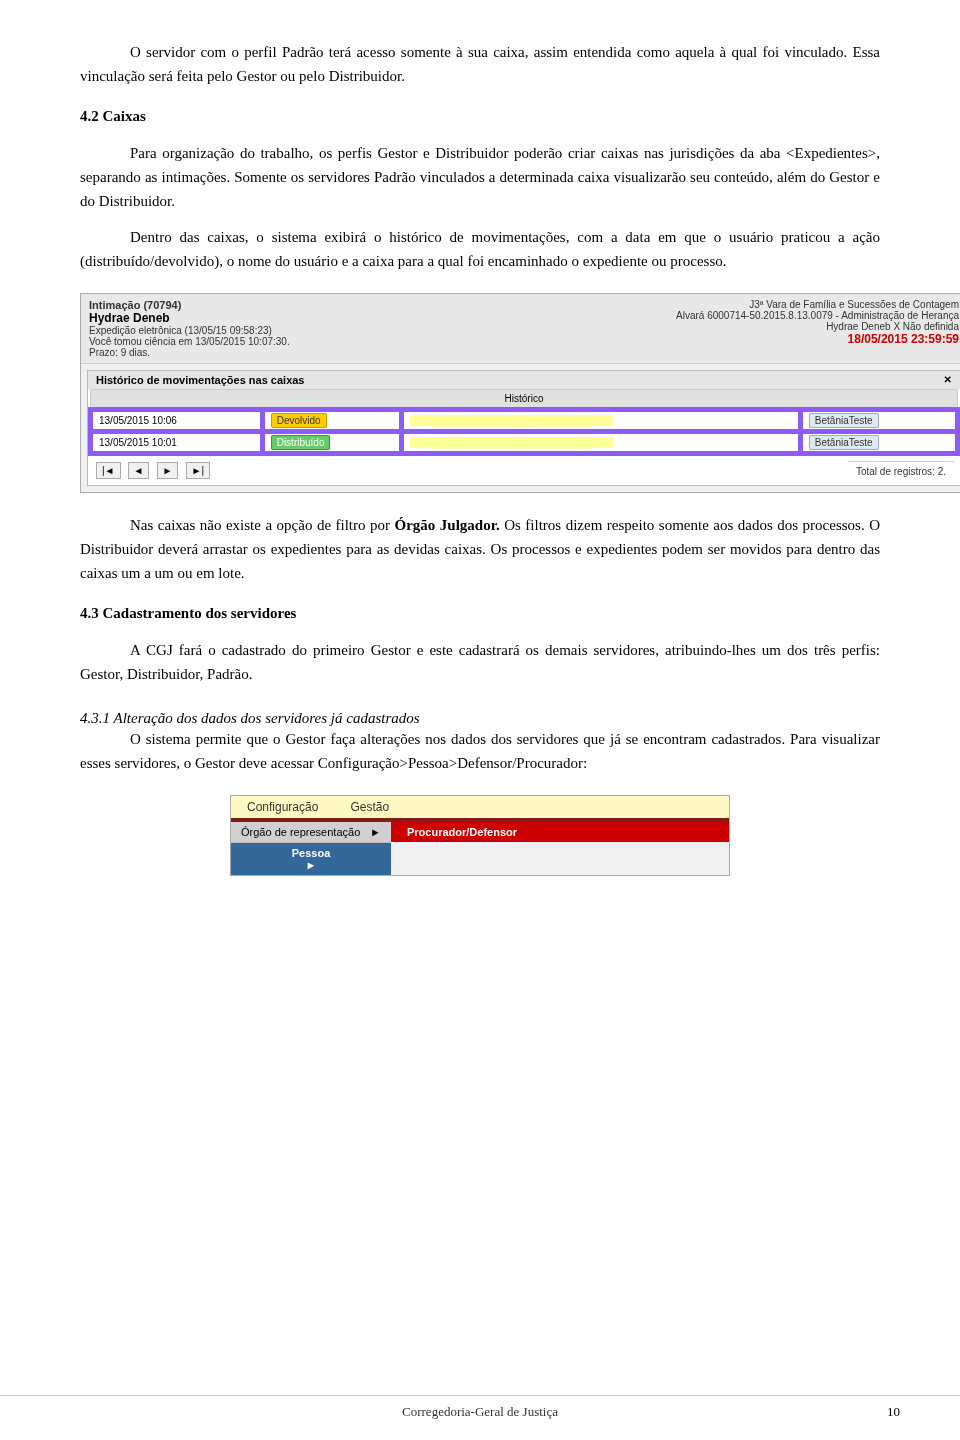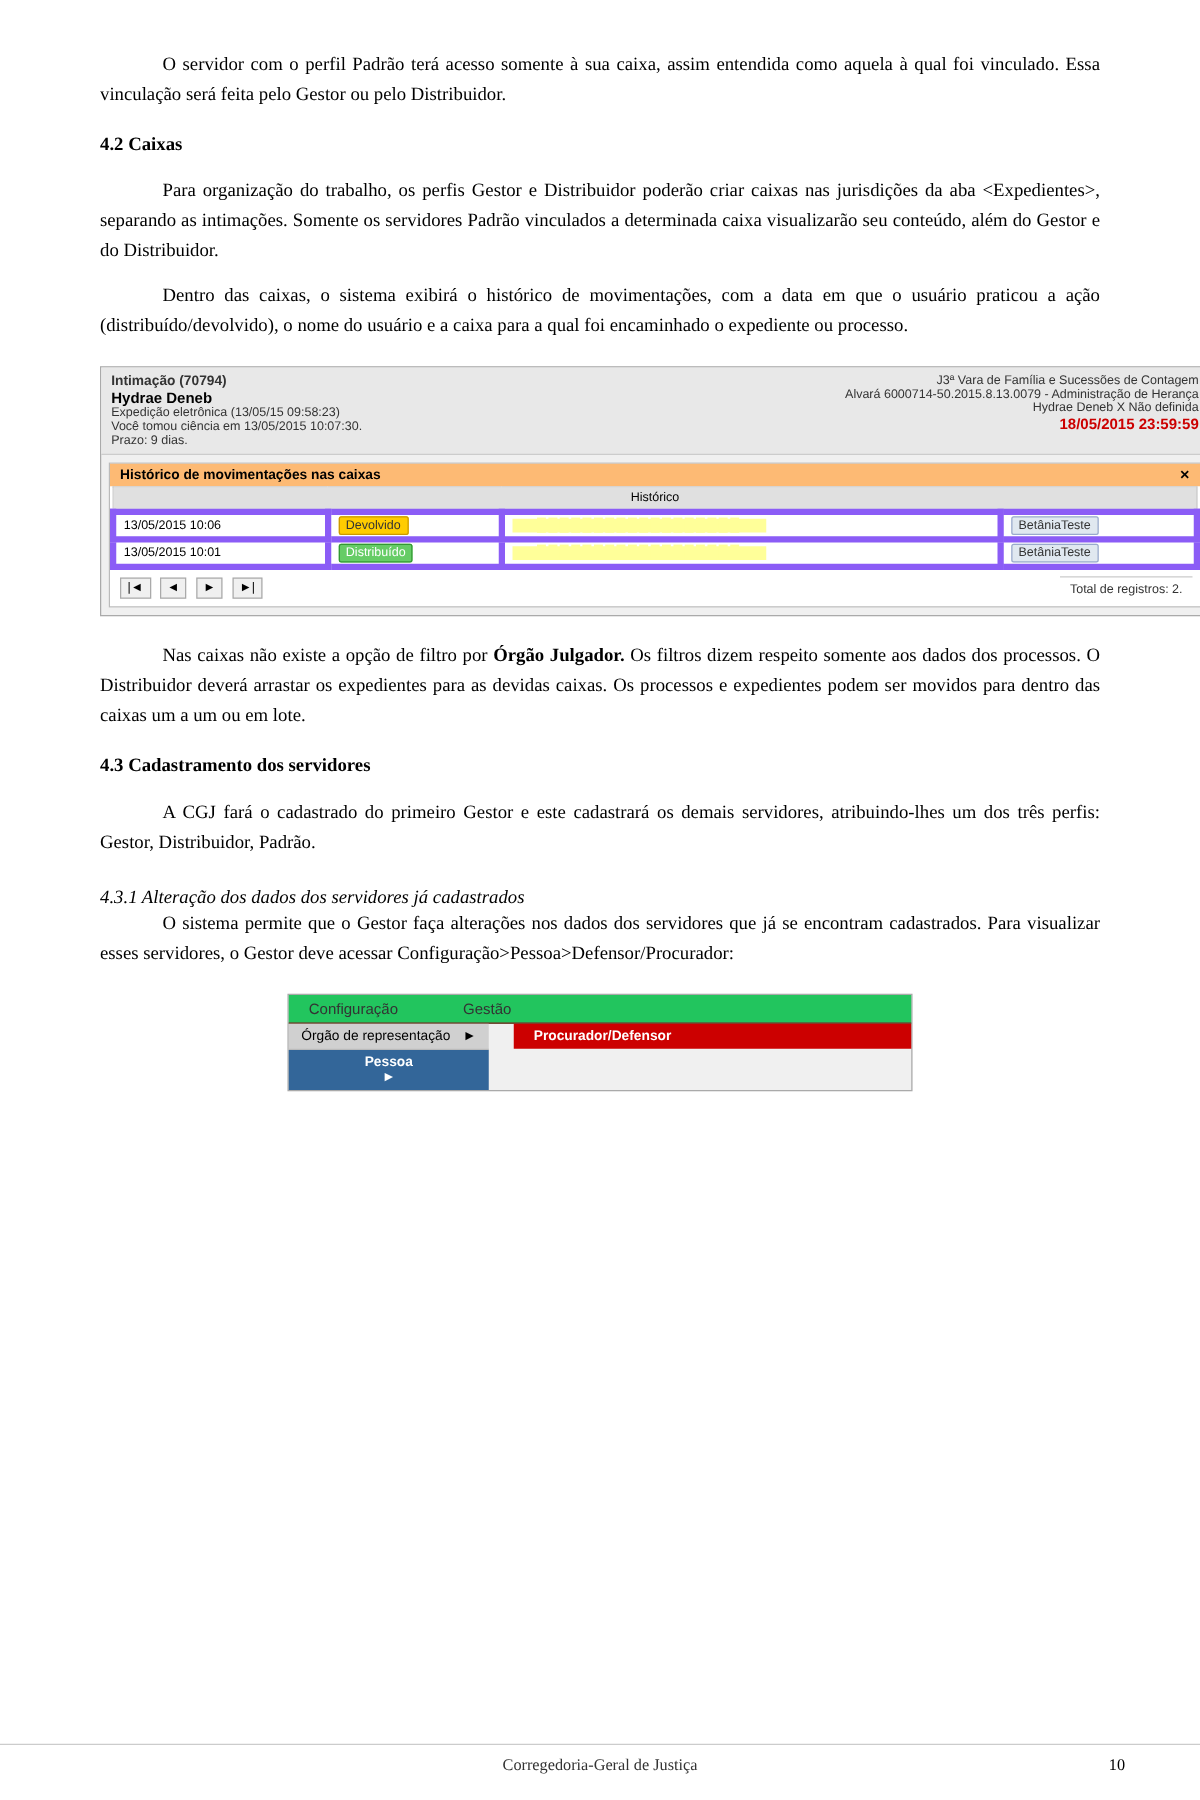--- a/index.html
+++ b/index.html
@@ -83,21 +83,21 @@
       font-weight: bold;
       font-size: 12px;
       color: #cc0000;
     }
     .historico-section {
       margin: 6px;
       border: 1px solid #bbb;
       background: #fff;
     }
     .historico-header {
-      background: #fdba74;
+      background: #e5e5e5;
       padding: 3px 8px;
       font-weight: bold;
       font-size: 11px;
       display: flex;
       justify-content: center;
     }
     .historico-table {
       width: 100%;
       border-collapse: collapse;
       font-size: 10px;
@@ -162,23 +162,22 @@
     .screenshot-box2 {
       border: 1px solid #aaa;
       margin: 20px auto;
       width: 500px;
       background: #f0f0f0;
       font-family: Arial, sans-serif;
       font-size: 11px;
     }
     .menu-bar {
       display: flex;
-      background: #22c55e;
-      border-bottom: 1px solid #7f1d1d;
-      gap: 20px;
+      background: #fef9c3;
+      border-bottom: 4px solid #7f1d1d;
     }
     .menu-item {
       padding: 4px 16px;
       font-size: 12px;
       color: #333;
       cursor: pointer;
     }
     .page-footer {
       position: absolute;
       bottom: 20px;
@@ -289,21 +288,21 @@
 
   <p class="italic-heading">4.3.1 Alteração dos dados dos servidores já cadastrados</p>
 
   <p class="paragraph indented">O sistema permite que o Gestor faça alterações nos dados dos servidores que já se encontram cadastrados. Para visualizar esses servidores, o Gestor deve acessar Configuração&gt;Pessoa&gt;Defensor/Procurador:</p>
 
   <div class="screenshot-box2">
     <div class="menu-bar">
       <div class="menu-item">Configuração</div>
       <div class="menu-item">Gestão</div>
     </div>
-    <div style="display:flex;gap:20px;">
+    <div style="display:flex;">
       <div style="display:flex;flex-direction:column;width:160px;">
         <div style="background:#d0d0d0;padding:4px 10px;font-size:11px;display:flex;justify-content:space-between;align-items:center;border-bottom:1px solid #bbb;">
           <span>Órgão de representação</span>
           <span>►</span>
         </div>
         <div style="background:#336699;color:#fff;padding:4px 10px;font-size:11px;font-weight:bold;display:flex;justify-content:space-between;align-items:center;flex-direction:column;">
           <span>Pessoa</span>
           <span>►</span>
         </div>
       </div>

